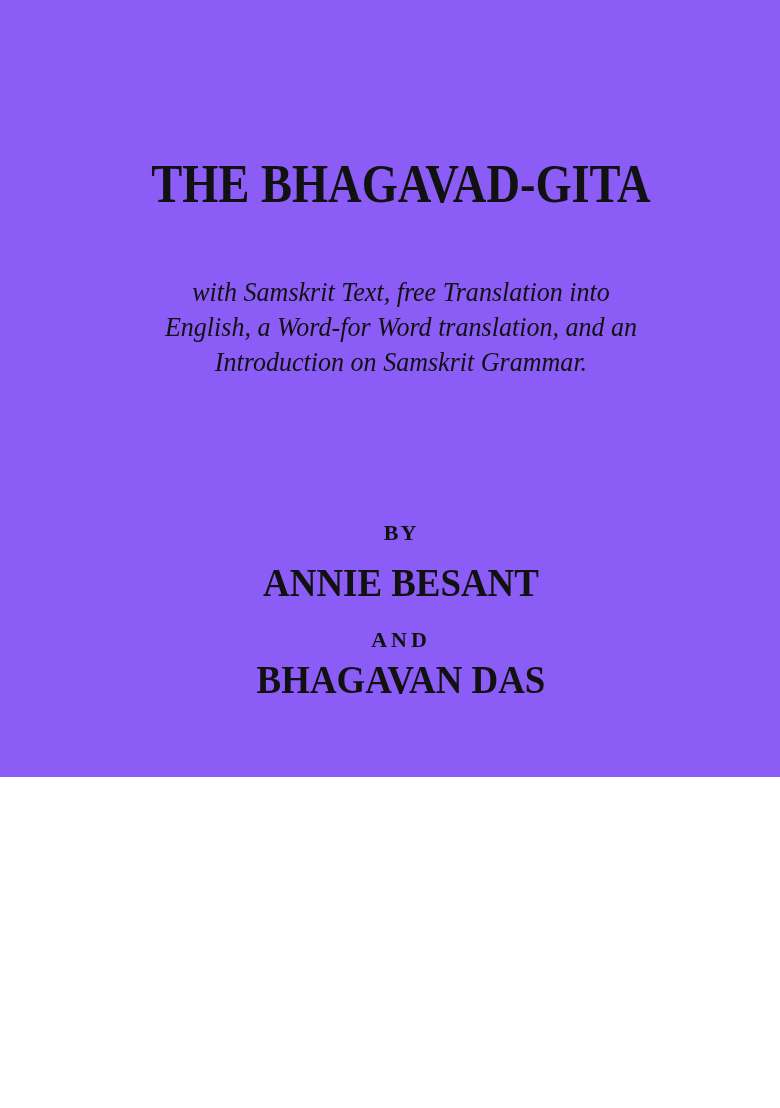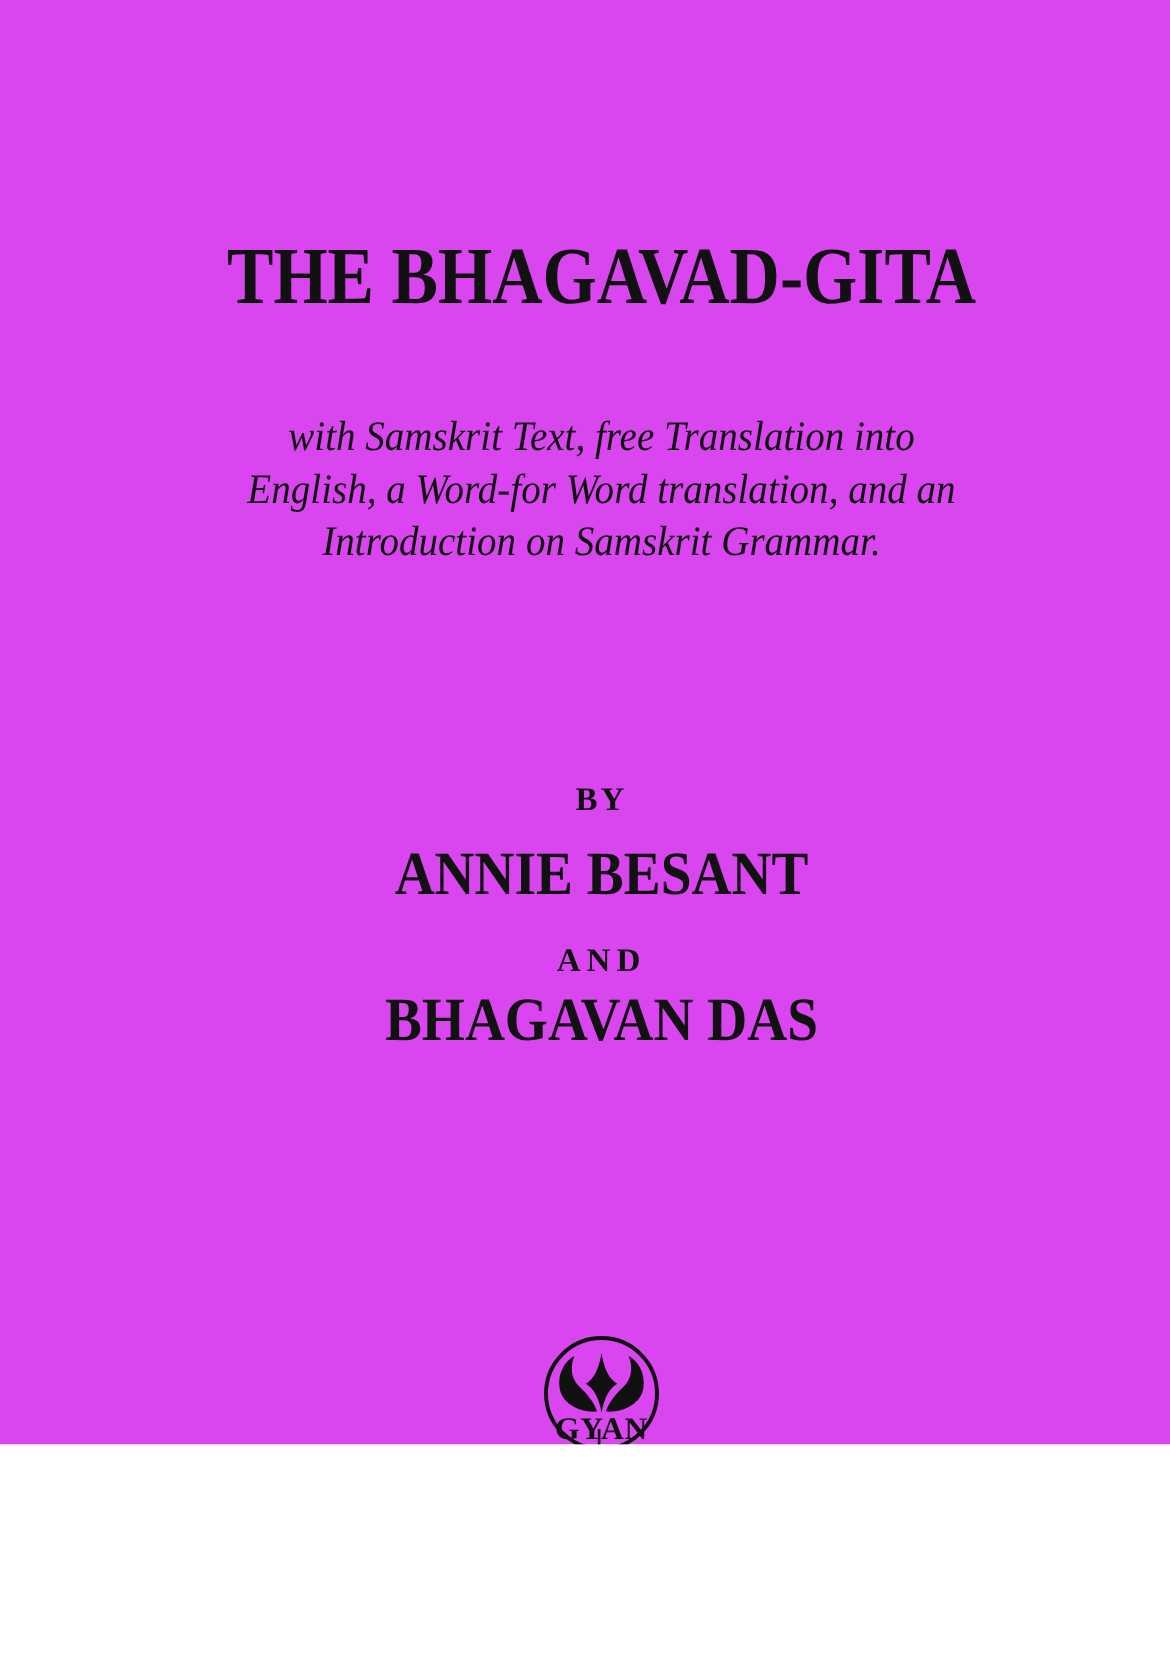--- a/index.html
+++ b/index.html
@@ -3,22 +3,22 @@
 <meta charset="utf-8">
 <style>
   html, body {
     margin: 0;
     padding: 0;
     background: #ffffff;
   }
   .page {
     position: relative;
     width: 780px;
-    height: 963px;
-    background: #d946ef;
+    height: 777px;
+    background: #8b5cf6;
     overflow: hidden;
     font-family: "Liberation Serif", "DejaVu Serif", serif;
     color: #111111;
   }
   
   .content {
     position: absolute;
     left: 11px;
     top: 0;
     width: 780px;

